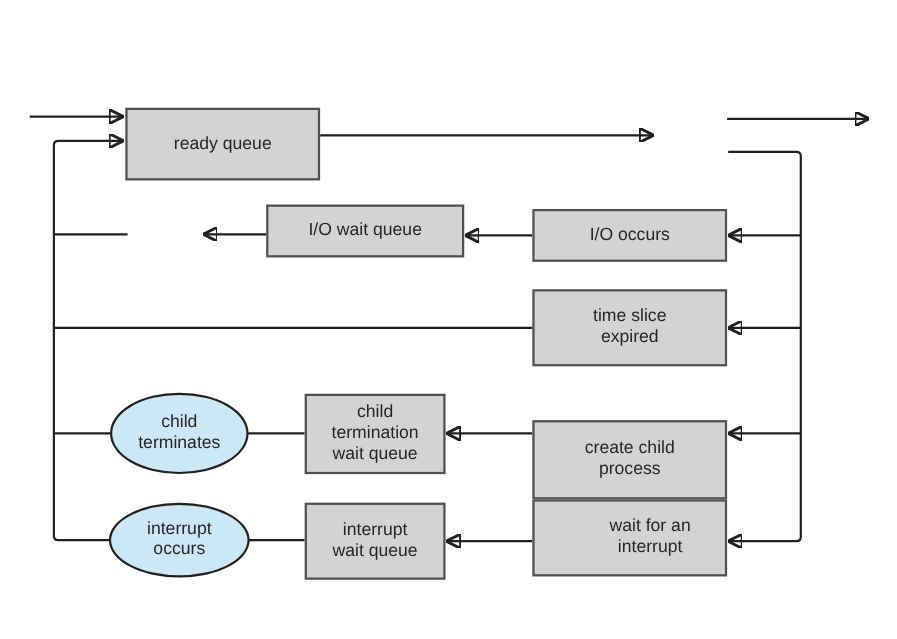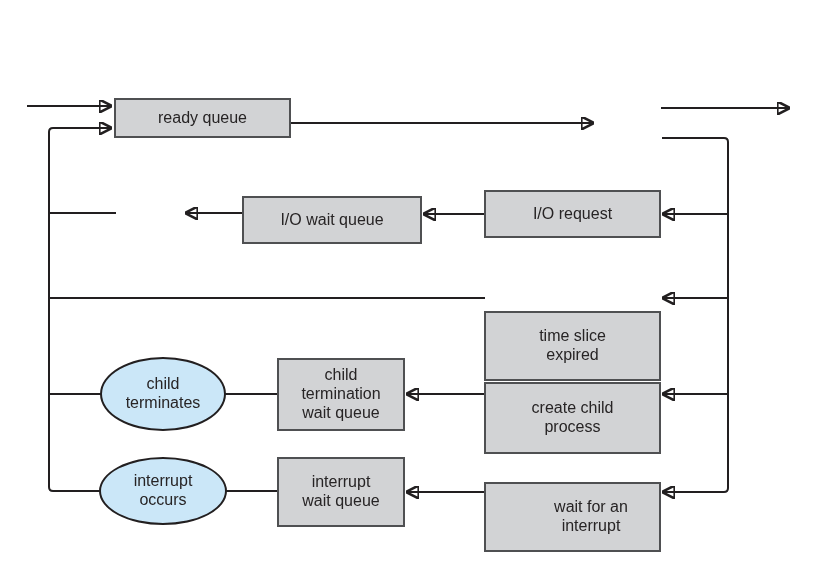--- a/index.html
+++ b/index.html
@@ -71,43 +71,43 @@
 
     <path d="M484,214 H424" marker-end="url(#arrow)"></path>
     <path d="M242,213 H186" marker-end="url(#arrow)"></path>
     <path d="M484,394 H407" marker-end="url(#arrow)"></path>
     <path d="M484,492 H407" marker-end="url(#arrow)"></path>
 
     <path d="M225,394 H277"></path>
     <path d="M226,491 H277"></path>
   </svg>
 
-  <div class="node box" style="left:114px;top:98px;width:177px;height:40px;">ready queue</div>
+  <div class="node box" style="left:114px;top:98px;width:177px;height:66px;">ready queue</div>
 
 
 
-  <div class="node box" style="left:242px;top:196px;width:180px;height:48px;">I/O wait queue</div>
+  <div class="node box" style="left:242px;top:186px;width:180px;height:48px;">I/O wait queue</div>
 
-  <div class="node box" style="left:484px;top:190px;width:177px;height:48px;">I/O request</div>
+  <div class="node box" style="left:484px;top:190px;width:177px;height:48px;">I/O occurs</div>
 
-  <div class="node box" style="left:484px;top:263px;width:177px;height:70px;margin-top:48px;">time slice
+  <div class="node box" style="left:484px;top:263px;width:177px;height:70px;">time slice
 expired</div>
 
   <div class="node bubble" style="left:100px;top:357px;width:126px;height:74px;">child
 terminates</div>
 
   <div class="node box" style="left:277px;top:358px;width:128px;height:73px;">child
 termination
 wait queue</div>
 
   <div class="node box" style="left:484px;top:358px;width:177px;height:72px;margin-top:24px;">create child
 process</div>
 
   <div class="node bubble" style="left:99px;top:457px;width:128px;height:68px;">interrupt
 occurs</div>
 
   <div class="node box" style="left:277px;top:457px;width:128px;height:70px;">interrupt
 wait queue</div>
 
-  <div class="node box" style="left:484px;top:482px;width:177px;height:70px;padding-left:37px;">wait for an
+  <div class="node box" style="left:484px;top:454px;width:177px;height:70px;padding-left:37px;">wait for an
 interrupt</div>
 
 </div>
 
 </body></html>

